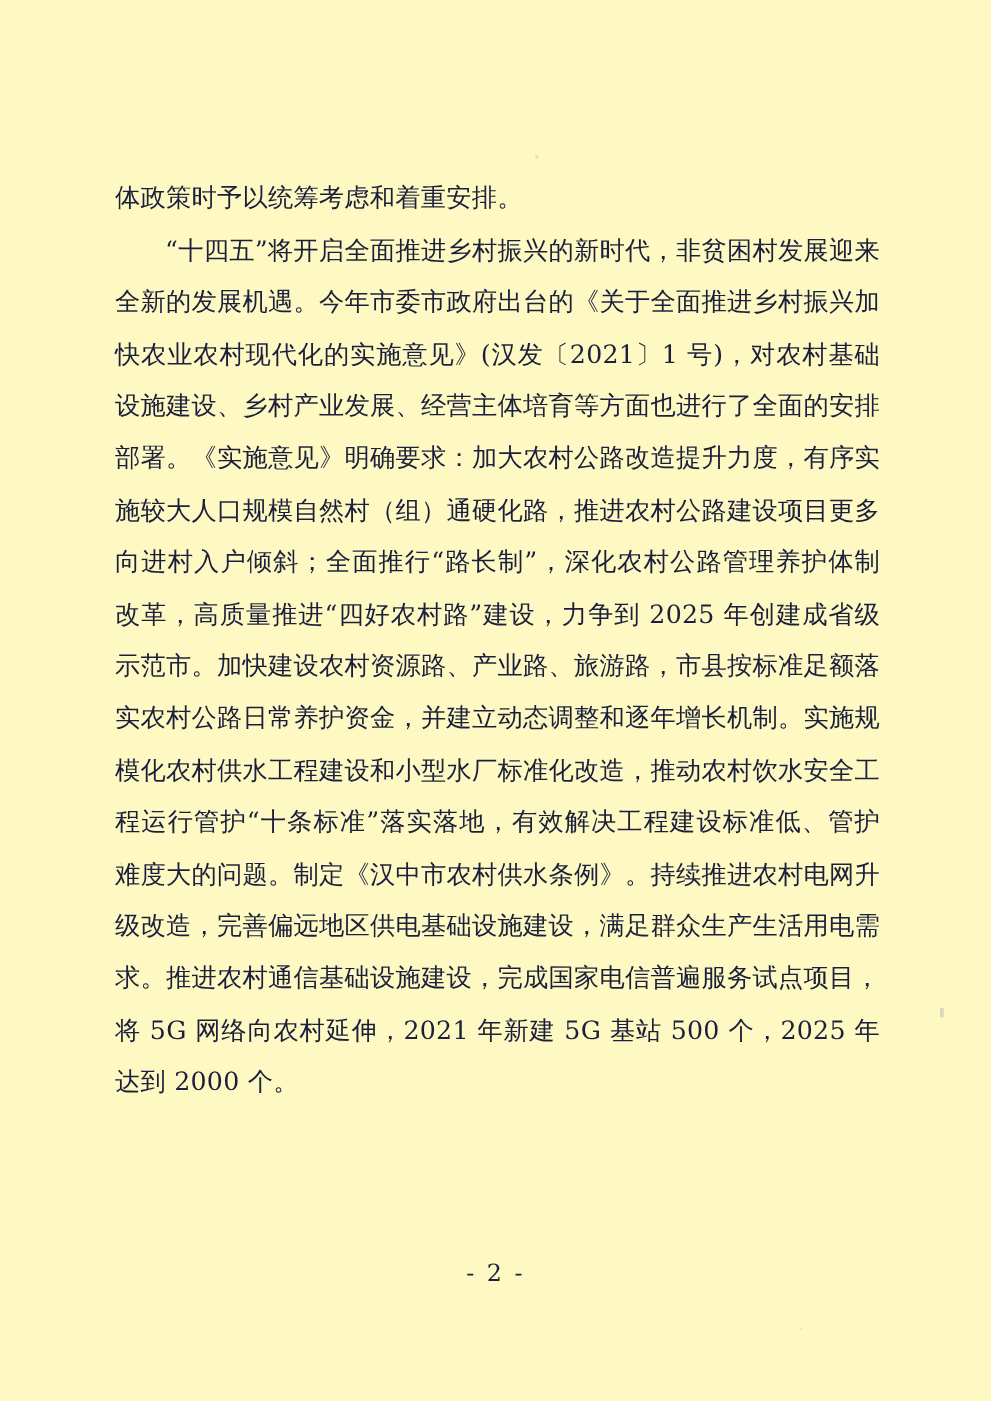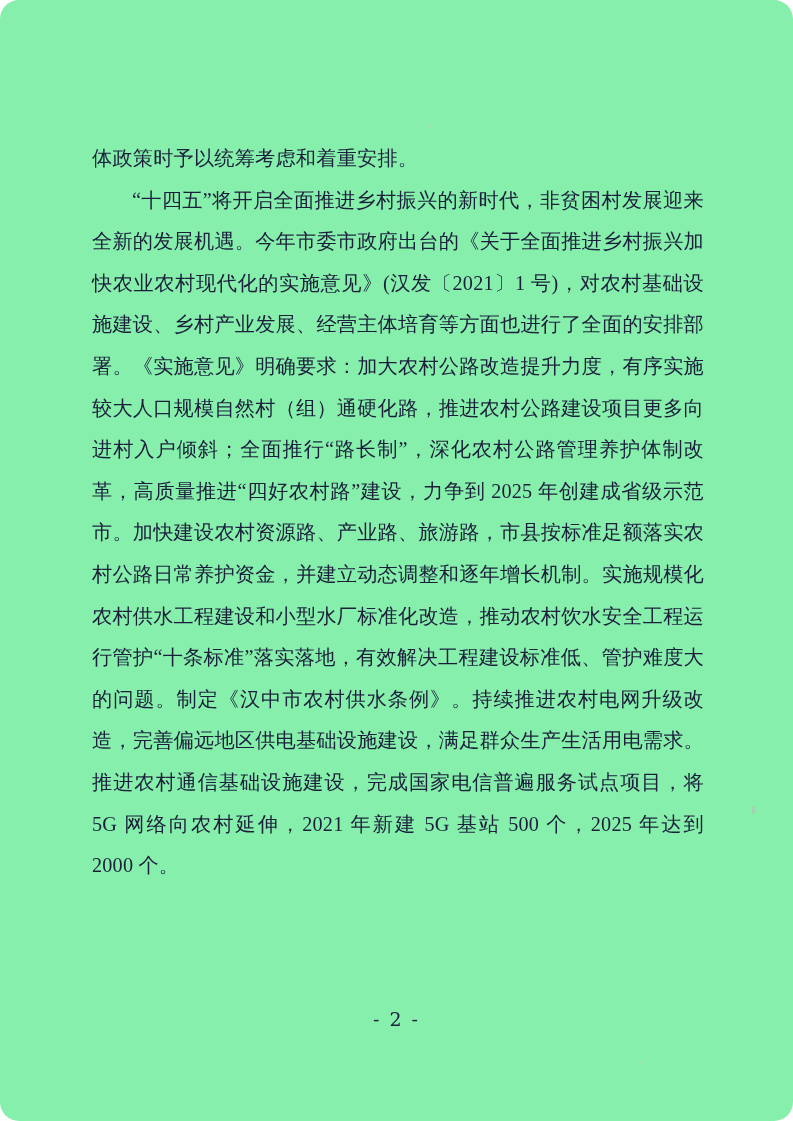--- a/index.html
+++ b/index.html
@@ -10,23 +10,22 @@
     width: 793px;
     height: 1121px;
     background: #ffffff;
     font-family: "Liberation Serif", serif;
     overflow: hidden;
   }
   .page {
     position: relative;
     width: 793px;
     height: 1121px;
-    background: #86efac;
+    background: #fef9c3;
     box-sizing: border-box;
-    border-radius: 19px;
   }
   
   .speck {
     position: absolute;
     background: #cfcfcf;
     border-radius: 50%;
     opacity: .55;
   }
   .speck.s1 { left: 428px; top: 124px; width: 3px; height: 3px; }
   .speck.s2 { left: 752px; top: 806px; width: 3px; height: 8px; background:#b9b9b9; border-radius:2px;}
@@ -46,21 +45,20 @@
     letter-spacing: 0.2px;
     font-family: "DejaVu Serif", "Liberation Serif", serif;
   }
   .body-text p {
     margin: 0;
     text-align: justify;
     text-justify: inter-ideograph;
   }
   .indent {
     text-indent: 40px;
-    font-family: Liberation Serif, serif;
   }
   .pagenum {
     position: absolute;
     left: 0;
     right: 0;
     top: 1008px;
     text-align: center;
     font-size: 19px;
     color: #1b1f3b;
     font-family: "DejaVu Serif", "Liberation Serif", serif;

